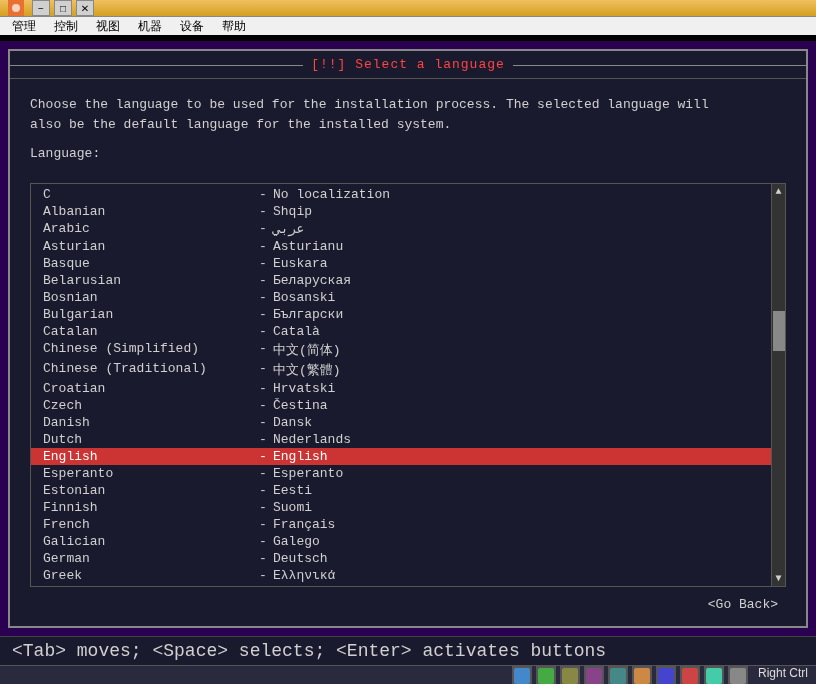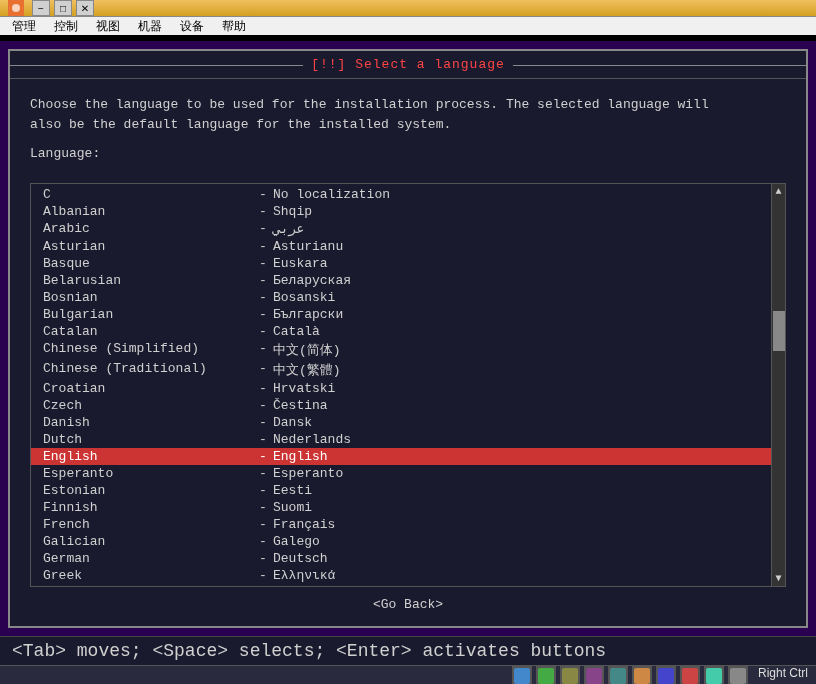--- a/index.html
+++ b/index.html
@@ -204,21 +204,21 @@
       position: absolute;
       width: 12px;
       left: 1px;
       background: #888;
       top: 30%;
       height: 40px;
     }
 
     .go-back-btn {
       display: flex;
-      justify-content: center;
+      justify-content: flex-end;
       padding: 8px 0 4px 0;
     }
     .go-back-text {
       color: #d0d0d0;
       font-size: 13px;
       padding: 2px 8px;
       cursor: pointer;
     }
 
     

